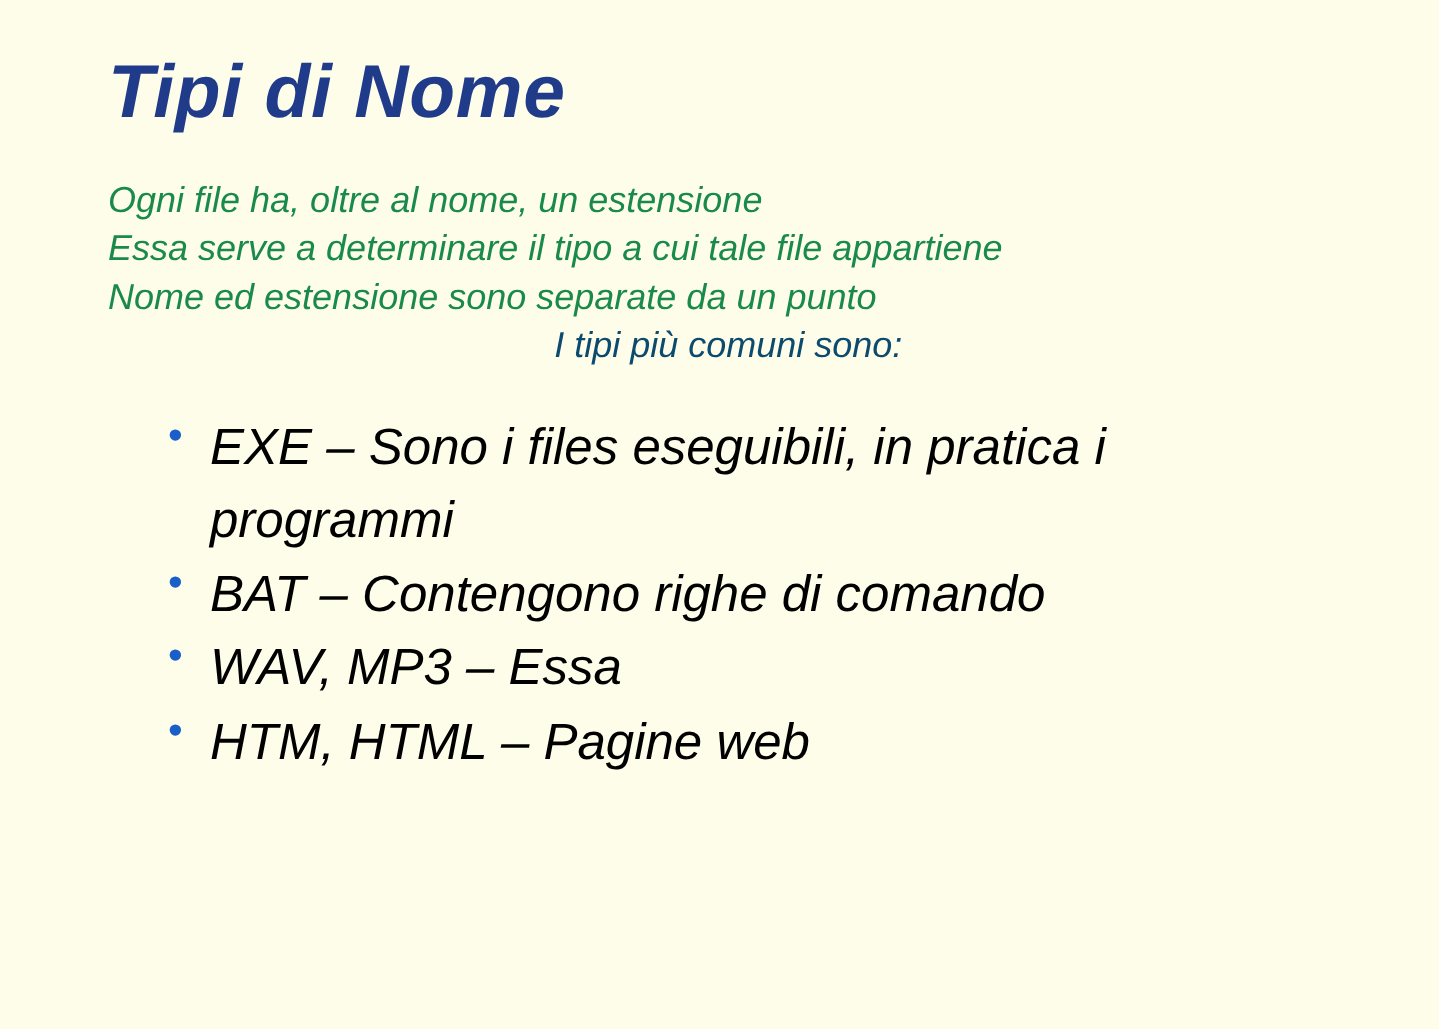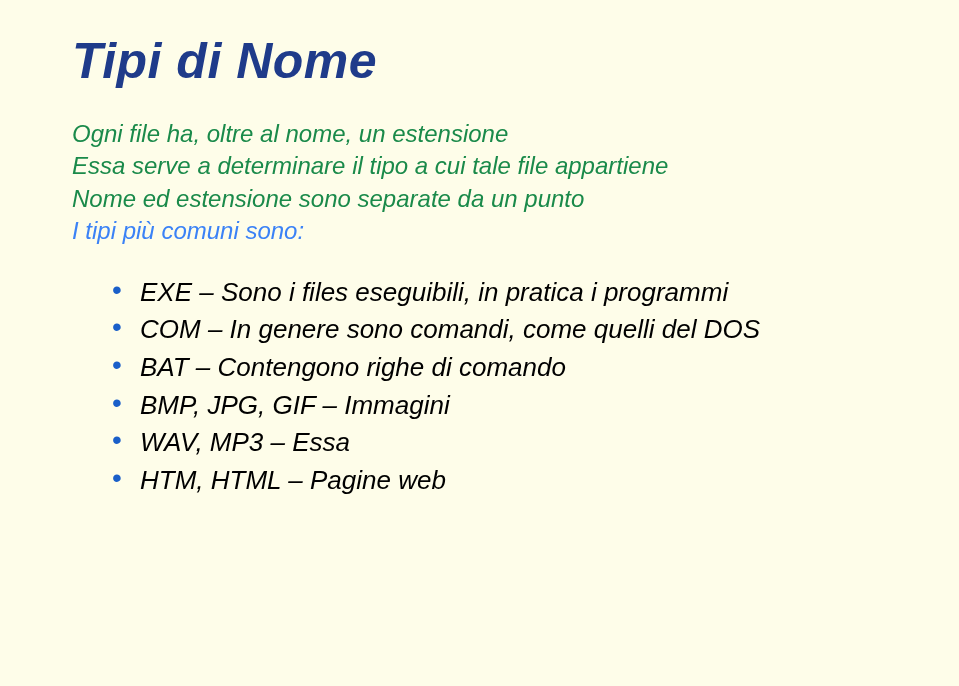--- a/index.html
+++ b/index.html
@@ -21,31 +21,32 @@
   .intro {
     font-size: 24px;
     line-height: 1.35;
     margin-bottom: 26px;
   }
   .intro .line-green {
     color: #1a8a4a;
     font-style: italic;
   }
   .intro .line-black {
-    color: #3b82f6;
+    color: #0c4a6e;
     font-style: italic;
     font-weight: 400;
+    text-align: center;
   }
   ul.main {
     list-style: none;
     padding-left: 40px;
   }
   ul.main li {
     position: relative;
-    font-size: 26px;
+    font-size: 34px;
     font-style: italic;
     color: #000;
     line-height: 1.45;
     padding-left: 28px;
   }
   ul.main li::before {
     content: "•";
     position: absolute;
     left: 0;
     top: 2px;
@@ -62,18 +63,16 @@
 
 <div class="intro">
   <div class="line-green">Ogni file ha, oltre al nome, un estensione</div>
   <div class="line-green">Essa serve a determinare il tipo a cui tale file appartiene</div>
   <div class="line-green">Nome ed estensione sono separate da un punto</div>
   <div class="line-black">I tipi più comuni sono:</div>
 </div>
 
 <ul class="main">
   <li>EXE – Sono i files eseguibili, in pratica i programmi</li>
-  <li>COM – In genere sono comandi, come quelli del DOS</li>
   <li>BAT – Contengono righe di comando</li>
-  <li>BMP, JPG, GIF – Immagini</li>
   <li>WAV, MP3  – Essa</li>
   <li>HTM, HTML – Pagine web</li>
 </ul>
 
 </body></html>

